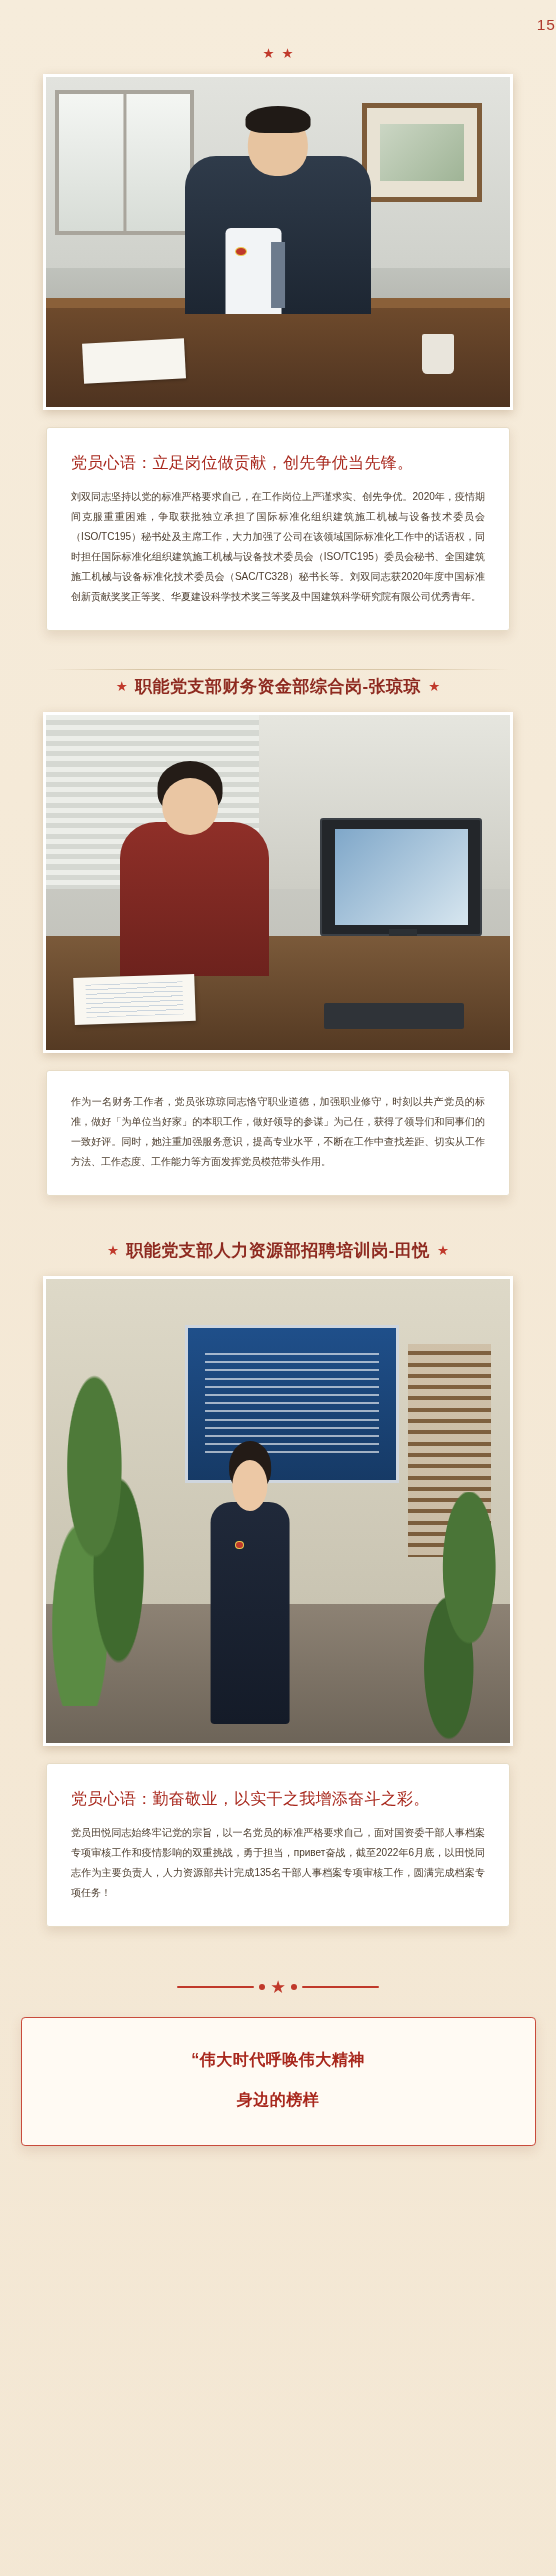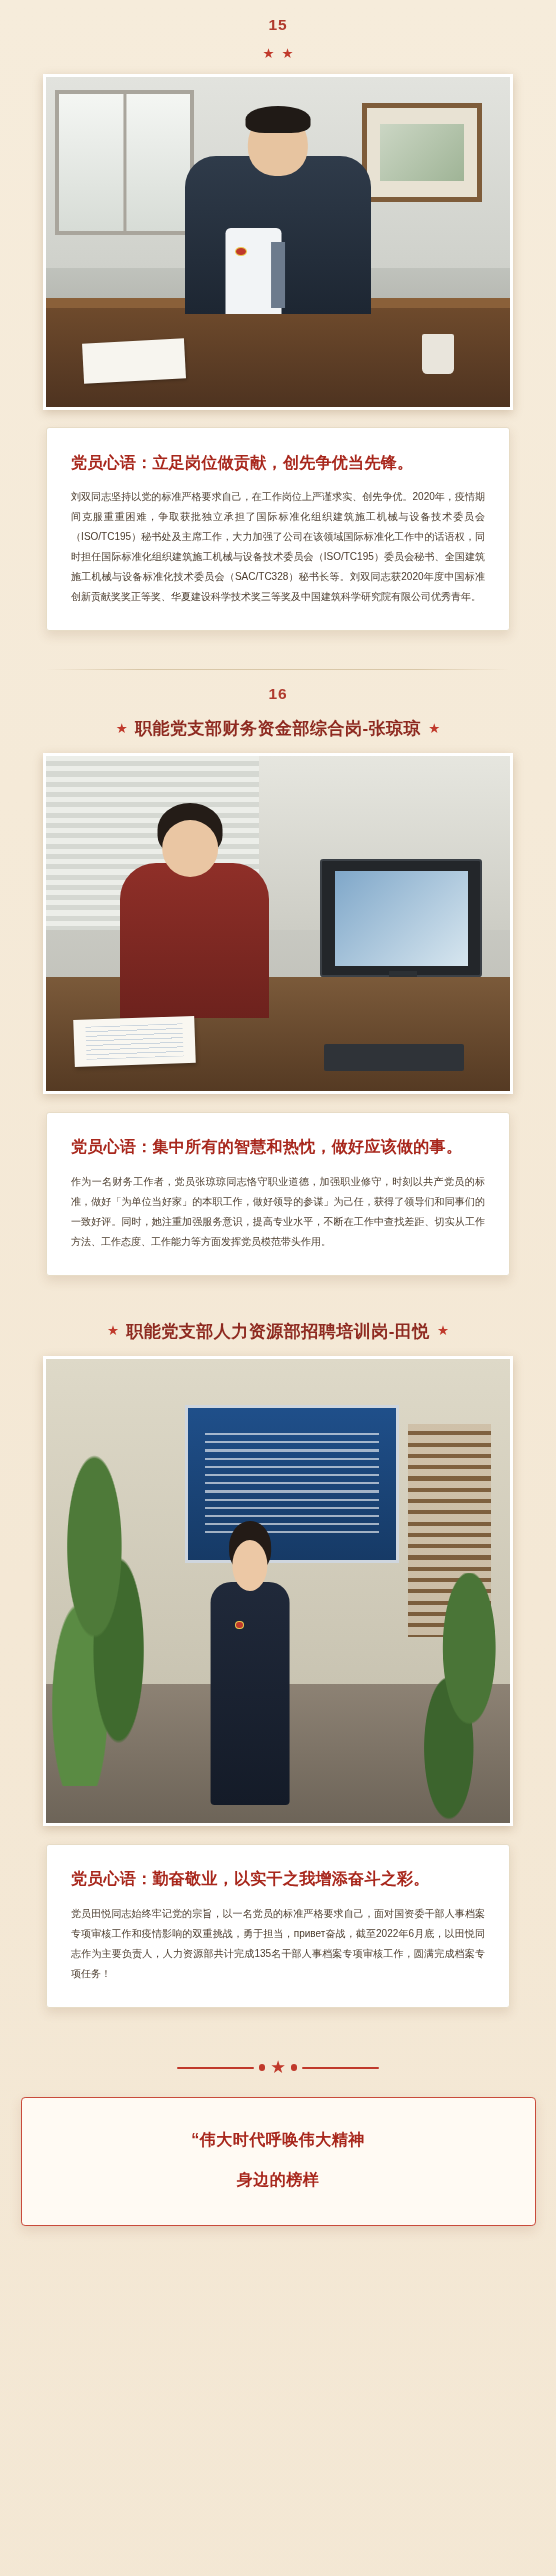--- a/index.html
+++ b/index.html
@@ -23,26 +23,26 @@
     overflow: hidden;
   }
 
   
   .profile {
     position: relative;
     padding: 0 0 5.2px 0;
     margin: 0 auto;
   }
   .seq-no {
-    text-align: center;
+    text-align: right;
     font-size: 15.5px;
     color: #b03a2e;
     letter-spacing: 1px;
     padding: 15.5px 0 8.2px 0;
-    font-weight: bold;
+    font-weight: normal;
   }
   .name-banner {
     display: flex;
     align-items: center;
     justify-content: center;
     gap: 7.2px;
     padding: 5.2px 0 13.4px 0;
   }
   .name-banner .star {
     color: #c0392b;
@@ -275,21 +275,21 @@
     border: 0.5px solid #e7dcc6;
     border-radius: 3.1px;
     box-shadow: 0 4.1px 10.3px rgba(120,80,40,0.14);
     padding: 20.6px 24px 23px 24px;
     box-sizing: border-box;
   }
   .quote-line {
     font-size: 16px;
     line-height: 1.7;
     color: #a8271c;
-    font-weight: bold;
+    font-weight: normal;
     margin: 0 0 11.3px 0;
     letter-spacing: 0.3px;
   }
   .quote-line .lbl { color: #a8271c; }
   .body-text {
     font-size: 10px;
     line-height: 2.0;
     color: #4a3b2c;
     margin: 0;
     text-align: justify;
@@ -380,21 +380,20 @@
       <p class="quote-line">
         <span class="lbl">党员心语：</span><span>立足岗位做贡献，创先争优当先锋。</span>
       </p>
       <p class="body-text">刘双同志坚持以党的标准严格要求自己，在工作岗位上严谨求实、创先争优。2020年，疫情期间克服重重困难，争取获批独立承担了国际标准化组织建筑施工机械与设备技术委员会（ISO/TC195）秘书处及主席工作，大力加强了公司在该领域国际标准化工作中的话语权，同时担任国际标准化组织建筑施工机械与设备技术委员会（ISO/TC195）委员会秘书、全国建筑施工机械与设备标准化技术委员会（SAC/TC328）秘书长等。刘双同志获2020年度中国标准创新贡献奖奖正等奖、华夏建设科学技术奖三等奖及中国建筑科学研究院有限公司优秀青年。</p>
     </div>
   </div>
 
   <div class="section-divider"></div>
 
   <div class="profile">
-    <div class="seq-no">16</div>
     <div class="name-banner">
       <span class="star">★</span>
       <span class="title">职能党支部财务资金部综合岗-张琼琼</span>
       <span class="star">★</span>
     </div>
 
     <div class="photo-wrap">
       <div class="photo photo-2">
         <div class="scene">
           <div class="s2-bg"></div>
@@ -406,23 +405,20 @@
           <div class="s2-person-body"></div>
           <div class="s2-hair"></div>
           <div class="s2-head"></div>
           <div class="s2-ledger"></div>
           <div class="s2-keyboard"></div>
         </div>
       </div>
     </div>
 
     <div class="quote-card">
-      <p class="quote-line">
-        <span class="lbl">党员心语：</span><span>集中所有的智慧和热忱，做好应该做的事。</span>
-      </p>
       <p class="body-text">作为一名财务工作者，党员张琼琼同志恪守职业道德，加强职业修守，时刻以共产党员的标准，做好「为单位当好家」的本职工作，做好领导的参谋」为己任，获得了领导们和同事们的一致好评。同时，她注重加强服务意识，提高专业水平，不断在工作中查找差距、切实从工作方法、工作态度、工作能力等方面发挥党员模范带头作用。</p>
     </div>
   </div>
 
   <div class="section-divider"></div>
 
   <div class="profile">
     <div class="name-banner">
       <span class="star">★</span>
       <span class="title">职能党支部人力资源部招聘培训岗-田悦</span>

